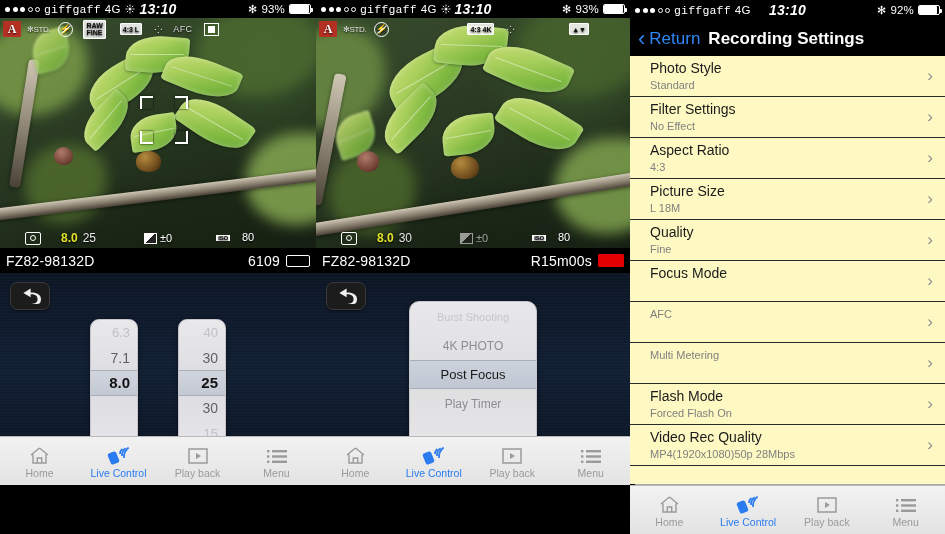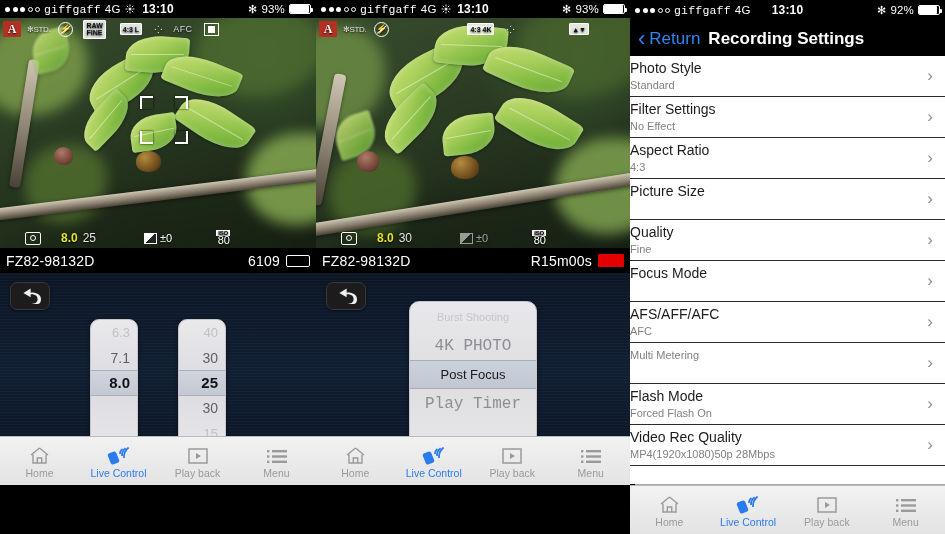--- a/index.html
+++ b/index.html
@@ -22,21 +22,21 @@
     display: flex; align-items: center; font-size: 11px; letter-spacing: .2px;
     padding: 0 5px; z-index: 40;
   }
   .sb-left { display: flex; align-items: center; gap: 4px; }
   .dots { display: flex; align-items: center; gap: 2.5px; }
   .dot { width: 5px; height: 5px; border-radius: 50%; background: #fff; }
   .dot.hollow { background: transparent; border: 1px solid #fff; width: 5px; height: 5px; }
   .carrier { font-size: 11.5px; font-family: Liberation Mono, monospace; }
   .net { font-size: 11.5px; }
   .sunicon { width: 10px; height: 10px; position: relative; opacity:.9;}
-  .sb-center { position: absolute; left: 0; right: 0; text-align: center; font-weight: bold; font-size: 12px; pointer-events:none;}
+  .sb-center { position: absolute; left: 0; right: 0; text-align: center; font-weight: bold; font-size: 14px; pointer-events:none;font-style:italic;}
   .sb-right { margin-left: auto; display: flex; align-items: center; gap: 4px; z-index:2;}
   .bt { font-size: 11px; }
   .batt-pct { font-size: 11.5px; }
   .batt { width: 22px; height: 10px; border: 1px solid #fff; border-radius: 2px; position: relative; }
   .batt::after { content:""; position:absolute; right:-3px; top:3px; width:2px; height:4px; background:#fff; border-radius:0 1px 1px 0;}
   .batt i { display:block; height:100%; background:#fff; border-radius:1px; }
 
   
   .liveview { position: relative; height: 230px; overflow: hidden; background:#2a3a22; }
   .photo { position: absolute; inset: 0; }
@@ -110,21 +110,21 @@
     text-shadow: 0 1px 2px rgba(0,0,0,.95); font-size:11px; color:#fff;
   }
   .meter-ic { width:16px; height:13px; border:1.3px solid #fff; border-radius:2px;
               display:flex; align-items:center; justify-content:center; margin-left:25px;}
   .meter-ic i { width:6px; height:6px; border:1.3px solid #fff; border-radius:50%; display:block;}
   .f-val { color:#e3e32a; font-weight:bold; margin-left:20px; font-size:12px;}
   .ss-val { color:#e6e6e6; margin-left:5px; font-size:12px;}
   .ev-ic { width:13px; height:11px; background:linear-gradient(135deg,#fff 50%, #222 50%);
            border:1px solid #fff; display:inline-block; margin-left:48px; }
   .ev-val { margin-left:3px; font-size:11px; }
-  .iso-wrap { margin-left:44px; display:flex; flex-direction:column; align-items:flex-end; line-height:1;}
+  .iso-wrap { margin-left:44px; display:flex; flex-direction:row; align-items:center; line-height:1;gap:12px;}
   .iso-tag { background:#fff; color:#000; font-size:6px; font-weight:bold; padding:0 2px; letter-spacing:-.2px;}
   .iso-val { font-size:11px; margin-top:-1px;}
 
   
   .infostrip {
     height:25px; background:#000; color:#fff; display:flex; align-items:center;
     justify-content:space-between; padding:0 6px; font-size:14px; letter-spacing:.2px;
   }
   .infostrip .right { display:flex; align-items:center; gap:6px; }
   .card-ic { width:24px; height:12px; border:1.4px solid #fff; border-radius:2px; }
@@ -173,21 +173,21 @@
   .drive-list {
     width:128px; border-radius:10px; overflow:hidden;
     background: linear-gradient(180deg,#e8e8ec 0%, #dededf 50%, #e7e7eb 100%);
     border:1px solid #c6c6cc; box-shadow: 0 2px 5px rgba(0,0,0,.55);
   }
   .drive-list .di {
     height:29px; display:flex; align-items:center; justify-content:center;
     font-size:12px; color:#a2a2a8;
   }
   .drive-list .di.ghost { color:#c6c6cb; font-size:11px; }
-  .drive-list .di.near { color:#8d8d94; font-size:16px;font-family:Liberation Mono, monospace; }
+  .drive-list .di.near { color:#8d8d94; font-size:12px; }
   .drive-list .di.sel {
     color:#1a1a1a; font-size:13px;
     background: linear-gradient(180deg,#ccd2dc,#c0c7d2);
     border-top:1px solid #a7adb8; border-bottom:1px solid #a7adb8;
   }
   .drive-list .pad { height:38px; }
   .drive-label { margin-top:7px; font-size:13px; font-weight:bold; color:#e2ef3e; }
 
   
   .tabbar {
@@ -205,22 +205,22 @@
   .nav-header {
     height:38px; background:#000; display:flex; align-items:center; padding:0 8px; gap:5px;
   }
   .nav-back { display:flex; align-items:center; gap:4px; }
   .chev-left { color:#2f86f5; font-size:22px; line-height:1; font-weight:300; }
   .nav-return { color:#2f86f5; font-size:17px; }
   .nav-title { color:#fff; font-size:17px; font-weight:bold; margin-left:3px; }
 
   .settings-list { position:absolute; left:0; right:0; top:56px; bottom:49px; overflow:hidden; background:#a8a8a8;}
   .srow {
-    height:41px; background:#ffffff; border-bottom:1px solid #2b2b2b;
-    padding:4px 10px 0 0; position:relative;
+    height:41px; background:#fef9c3; border-bottom:1px solid #2b2b2b;
+    padding:4px 10px 0 20px; position:relative;
   }
   .srow .stitle { font-size:14px; color:#1b1b1b; line-height:17px; }
   .srow .ssub { font-size:11px; color:#808080; line-height:14px; margin-top:1px; }
   .srow .chev { position:absolute; right:12px; top:50%; transform:translateY(-50%);
                 color:#8f8f8f; font-size:17px; font-weight:300; }
   .srow.tail { height:18px; border-bottom:none; }
   .list-edge { position:absolute; left:0; top:0; bottom:0; width:5px; background:#000; }
 </style>
 </head>
 <body>
@@ -614,33 +614,33 @@
         <div class="ssub">No Effect</div>
         <span class="chev">›</span>
       </div>
       <div class="srow">
         <div class="stitle">Aspect Ratio</div>
         <div class="ssub">4:3</div>
         <span class="chev">›</span>
       </div>
       <div class="srow">
         <div class="stitle">Picture Size</div>
+        <div class="ssub">L 18M</div>
         <span class="chev">›</span>
       </div>
       <div class="srow">
         <div class="stitle">Quality</div>
         <div class="ssub">Fine</div>
         <span class="chev">›</span>
       </div>
       <div class="srow">
         <div class="stitle">Focus Mode</div>
         <span class="chev">›</span>
       </div>
       <div class="srow">
-        <div class="stitle">AFS/AFF/AFC</div>
         <div class="ssub">AFC</div>
         <span class="chev">›</span>
       </div>
       <div class="srow">
         <div class="ssub">Multi Metering</div>
         <span class="chev">›</span>
       </div>
       <div class="srow">
         <div class="stitle">Flash Mode</div>
         <div class="ssub">Forced Flash On</div>

